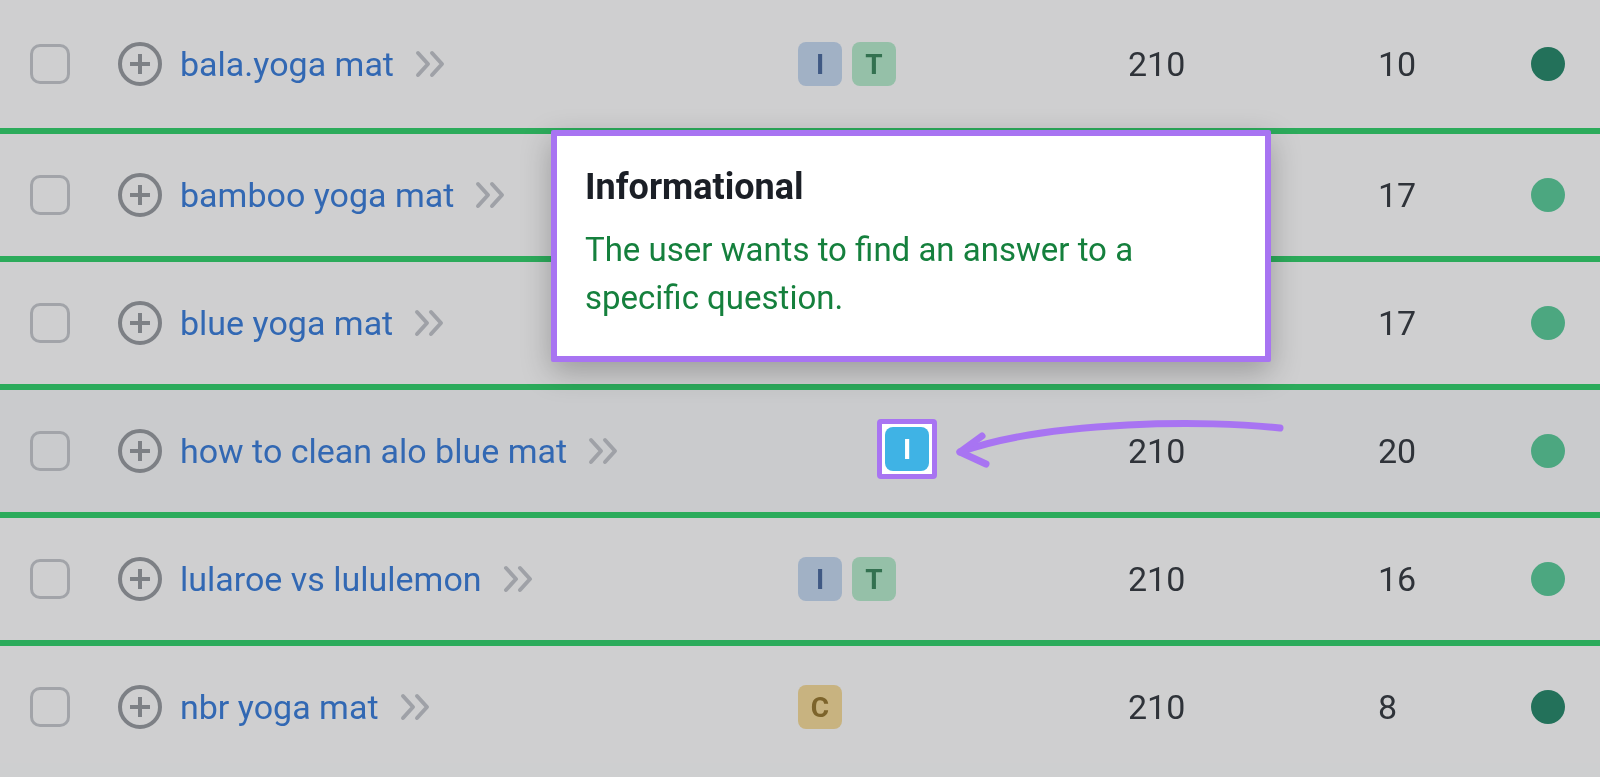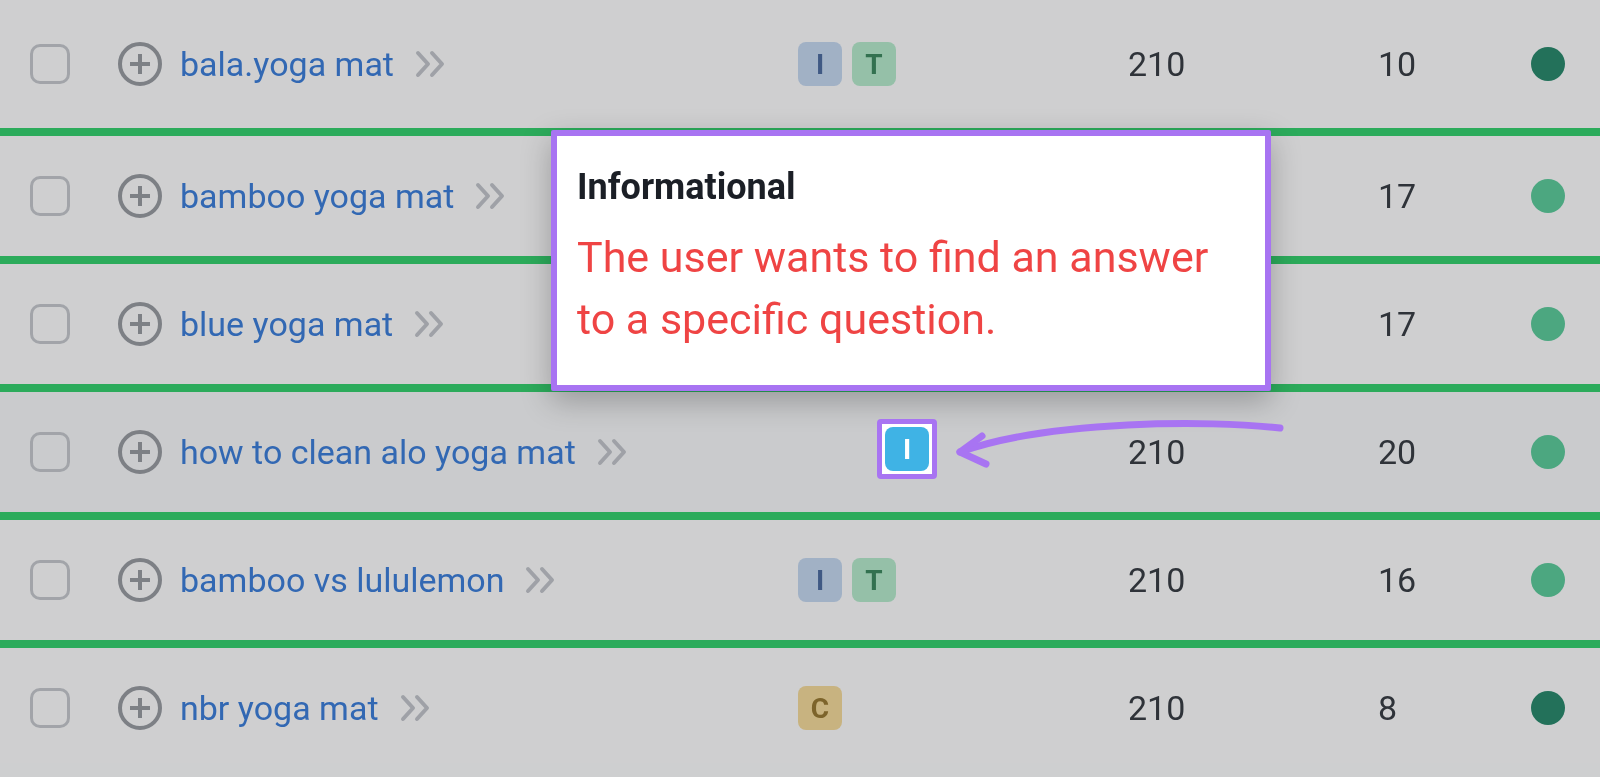--- a/index.html
+++ b/index.html
@@ -20,21 +20,21 @@
     position: absolute; inset: 0;
     background: rgba(80,80,80,0.22);
     z-index: 30;
   }
 
   .table { width: 100%; }
   .row {
     display: flex;
     align-items: center;
     height: 128px;
-    border-top: 8px solid #22c55e;
+    border-top: 6px solid #22c55e;
     padding-left: 30px;
     position: relative;
     z-index: 10;
   }
   .row:first-child { border-top: none; }
 
   .checkbox {
     width: 40px; height: 40px;
     border: 3px solid #b9bcc2;
     border-radius: 10px;
@@ -122,33 +122,33 @@
 
   
   .tooltip {
     position: absolute;
     left: 551px; top: 130px;
     width: 720px;
     background: #ffffff;
     border: 6px solid #a874f2;
     border-radius: 2px;
     box-shadow: 0 10px 30px rgba(0,0,0,0.25);
-    padding: 30px 28px 34px 20px;
+    padding: 30px 28px 34px 28px;
     z-index: 50;
   }
   .tooltip-title {
     font-size: 36px;
     font-weight: 700;
     color: #1b1f26;
     margin-bottom: 18px;
   }
   .tooltip-body {
-    font-size: 43px;
+    font-size: 33px;
     line-height: 1.45;
-    color: #ef4444;
+    color: #15803d;
   }
 
   
   .hl-wrap {
     position: absolute;
     left: 877px; top: 419px;
     width: 60px; height: 60px;
     z-index: 50;
     display:flex; align-items:center; justify-content:center;
     border: 5px solid #a874f2;
@@ -228,40 +228,40 @@
       <div class="num2-cell">17</div>
       <div class="dot-cell">
           <span class="dot dot-mid"></span>
         </div>
     </div>
 
     <div class="row" style="background:#eceef0;">
       <div class="checkbox"></div>
       <div class="keyword-cell">
         <div class="expand-btn"></div>
-        <span class="keyword-link">how to clean alo yoga mat</span>
+        <span class="keyword-link">how to clean alo blue mat</span>
         <span class="chevrons">
           <svg width="40" height="30">
               <path class="chev-path" d="M6 4 L16 15 L6 26 M20 4 L30 15 L20 26"></path>
             </svg>
         </span>
       </div>
       <div class="intent-cell"></div>
       <div class="num1-cell">210</div>
       <div class="num2-cell">20</div>
       <div class="dot-cell">
           <span class="dot dot-mid"></span>
         </div>
     </div>
 
     <div class="row">
       <div class="checkbox"></div>
       <div class="keyword-cell">
         <div class="expand-btn"></div>
-        <span class="keyword-link">bamboo vs lululemon</span>
+        <span class="keyword-link">lularoe vs lululemon</span>
         <span class="chevrons">
           <svg width="40" height="30">
               <path class="chev-path" d="M6 4 L16 15 L6 26 M20 4 L30 15 L20 26"></path>
             </svg>
         </span>
       </div>
       <div class="intent-cell">
         <span class="badge badge-i">I</span>
         <span class="badge badge-t">T</span>
       </div>

